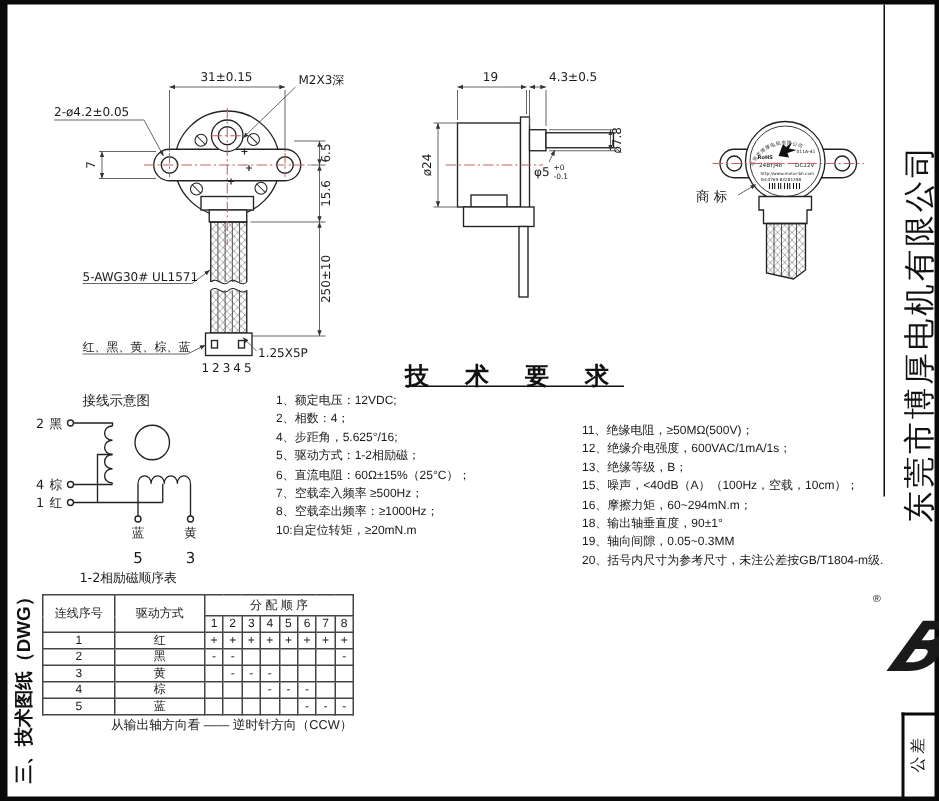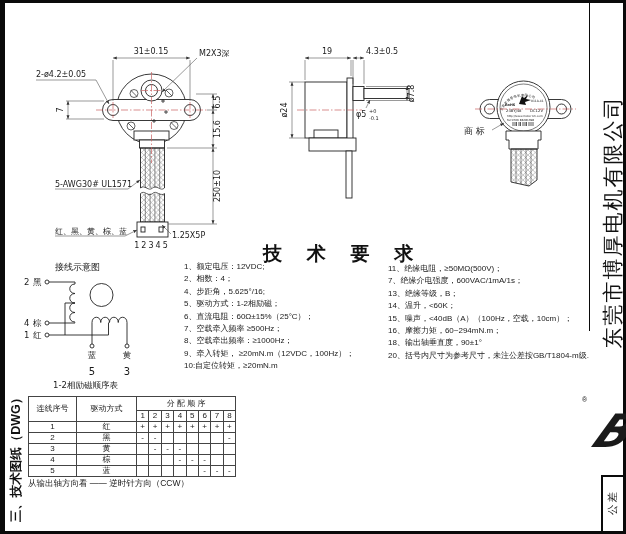--- a/index.html
+++ b/index.html
@@ -1,21 +1,21 @@
 <!DOCTYPE html>
 <html><head>
 <meta charset="utf-8">
 <style>
   html,body{margin:0;padding:0;}
   body{width:626px;height:534px;background:#fff;position:relative;overflow:hidden;
        font-family:"Liberation Sans", sans-serif;color:#111;}
   .abs{position:absolute;}
   .bar{position:absolute;background:#0a0a0a;}
-  .techtitle{font-family:"Liberation Serif", serif;font-weight:bold;font-size:19px;
-       letter-spacing:10px;text-align:center;white-space:nowrap;}
+  .techtitle{font-family:"Liberation Serif", serif;font-weight:bold;font-size:16px;
+       letter-spacing:10px;text-align:center;white-space:nowrap;text-decoration:underline;}
   .speclist div{font-size:8px;line-height:12.4px;white-space:nowrap;color:#1a1a1a;}
   table.wires{border-collapse:collapse;table-layout:fixed;}
   table.wires td{border:1px solid #444;text-align:center;padding:0;font-size:8px;
        height:10px;line-height:10px;overflow:hidden;white-space:nowrap;color:#1a1a1a;}
   .vtext{transform:rotate(-90deg);text-align:center;white-space:nowrap;}
   .caption{font-size:8.5px;color:#1a1a1a;white-space:nowrap;}
   svg text{fill:#1a1a1a;font-family:"DejaVu Sans", sans-serif;}
 </style>
 </head>
 <body>
@@ -223,32 +223,31 @@
 <div class="abs techtitle" style="left:238px;top:241px;width:210px;">技 术 要 求</div>
 
 <div class="abs speclist" style="left:184px;top:261px;">
   <div>1、额定电压：12VDC;</div>
   <div>2、相数：4；</div>
   <div>4、步距角，5.625°/16;</div>
   <div>5、驱动方式：1-2相励磁；</div>
   <div>6、直流电阻：60Ω±15%（25°C）；</div>
   <div>7、空载牵入频率 ≥500Hz；</div>
   <div>8、空载牵出频率：≥1000Hz；</div>
-  <div>9、牵入转矩， ≥20mN.m（12VDC，100Hz）；</div>
   <div>10:自定位转矩，≥20mN.m</div>
 </div>
 
-<div class="abs speclist" style="left:388px;top:263px;">
+<div class="abs speclist" style="left:388px;top:281px;">
   <div>11、绝缘电阻，≥50MΩ(500V)；</div>
-  <div>7、绝缘介电强度，600VAC/1mA/1s；</div>
+  <div>12、绝缘介电强度，600VAC/1mA/1s；</div>
   <div>13、绝缘等级，B；</div>
-  <div>14、温升，&lt;60K；</div>
   <div>15、噪声，&lt;40dB（A）（100Hz，空载，10cm）；</div>
   <div>16、摩擦力矩，60~294mN.m；</div>
   <div>18、输出轴垂直度，90±1°</div>
+  <div>19、轴向间隙，0.05~0.3MM</div>
   <div>20、括号内尺寸为参考尺寸，未注公差按GB/T1804-m级.</div>
 </div>
 
 <div class="abs" style="left:28px;top:396px;">
   <table class="wires">
     <colgroup>
       <col style="width:48px">
         <col style="width:60px">
       <col style="width:12.4px">
         <col style="width:12.4px">
@@ -331,21 +330,21 @@
       <td></td>
       <td></td>
       <td></td>
       <td>-</td>
       <td>-</td>
       <td>-</td>
     </tr>
   </tbody>
     </table>
 </div>
-<div class="abs caption" style="left:28px;top:478px;width:207px;text-align:left;">从输出轴方向看 —— 逆时针方向（CCW）</div>
+<div class="abs caption" style="left:28px;top:478px;width:207px;text-align:right;">从输出轴方向看 —— 逆时针方向（CCW）</div>
 
 <div class="abs vtext" style="left:-64px;top:449px;width:160px;height:16px;font-weight:bold;font-size:12.5px;">三、技术图纸（DWG）</div>
 
 <div class="abs vtext" style="left:466px;top:210px;width:290px;height:24px;font-size:21px;letter-spacing:2px;font-family:'Liberation Serif',serif;">东莞市博厚电机有限公司</div>
 
 <div class="abs vtext" style="left:590px;top:496px;width:44px;height:13px;font-size:10.5px;letter-spacing:2px;">公差</div>
 
 <span class="abs" style="left:582px;top:396px;font-size:7px;">®</span>
 
 <svg class="abs" style="left:580px;top:402px;" width="46" height="50" viewBox="0 0 46 50">

